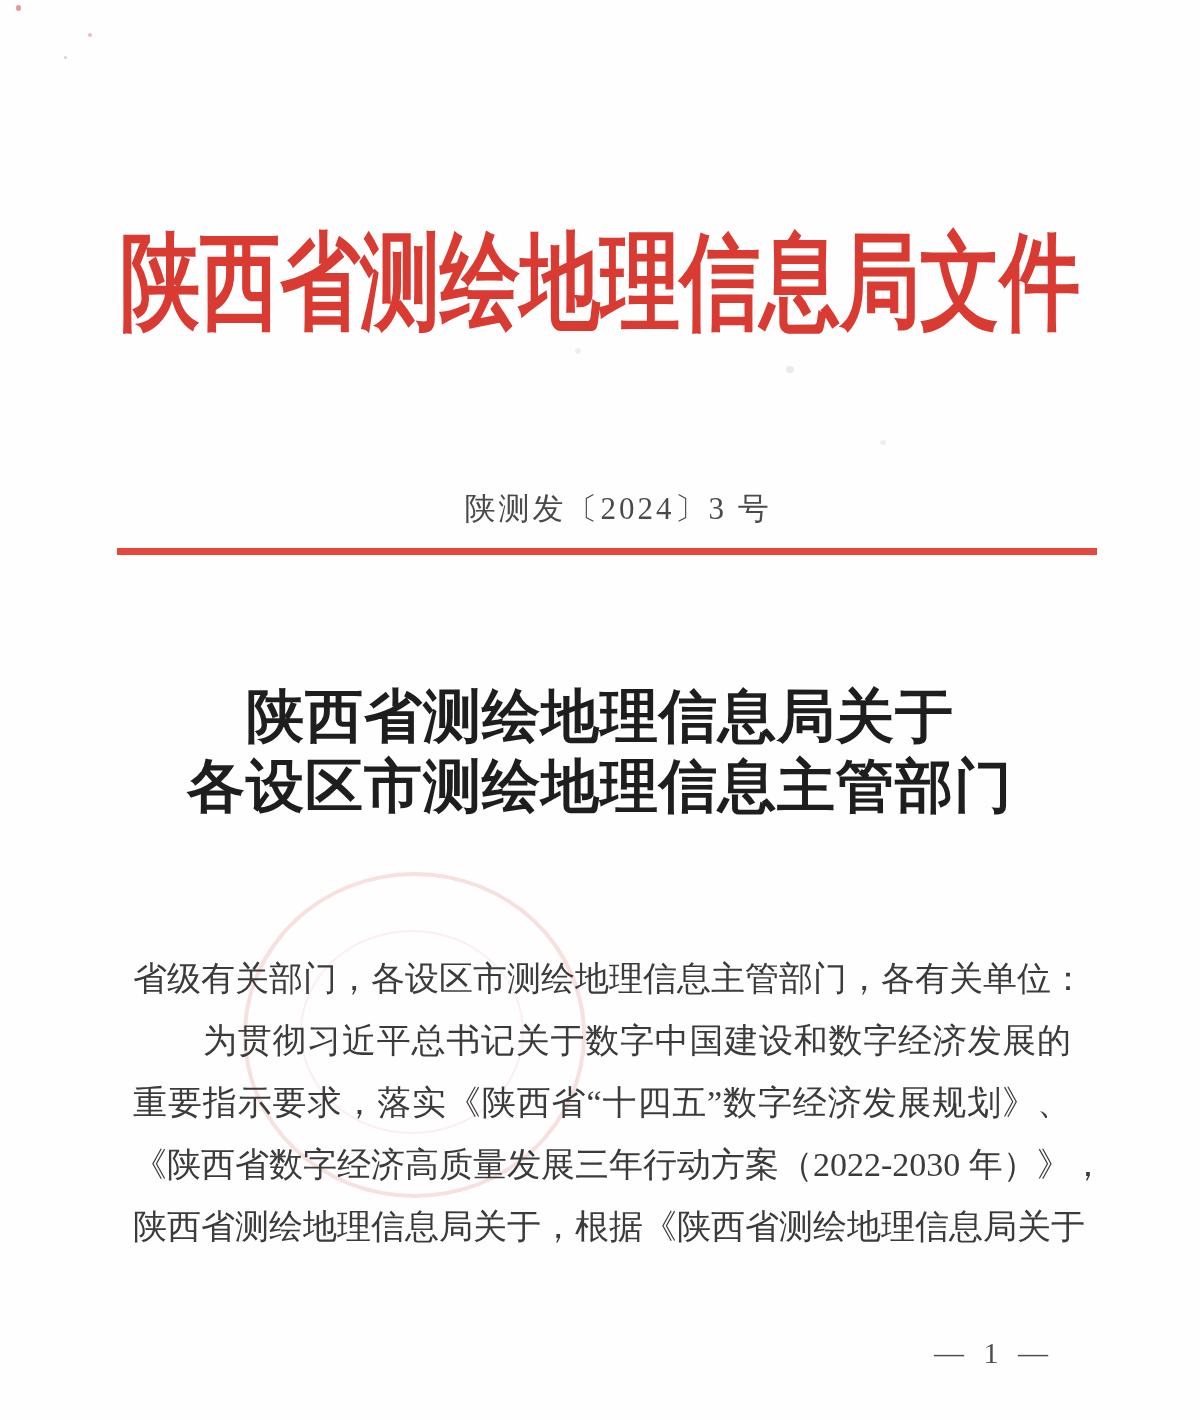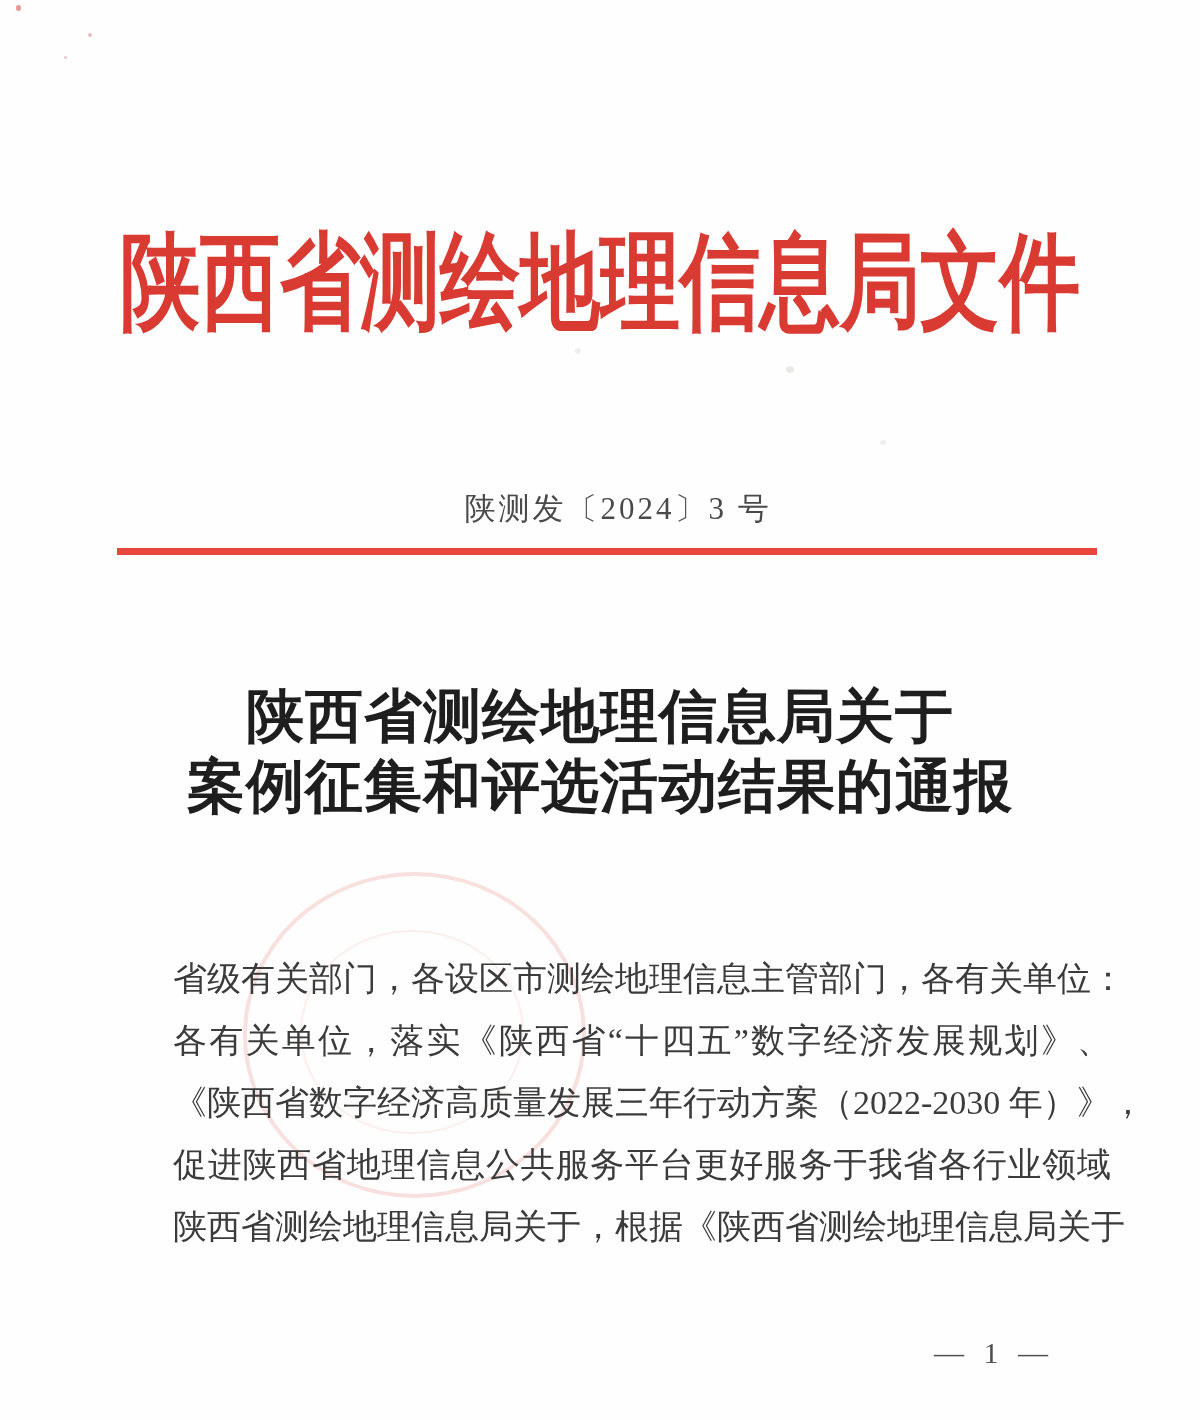--- a/index.html
+++ b/index.html
@@ -95,21 +95,20 @@
 
   
   .body-block {
     position: absolute;
     top: 948px;
     left: 133px;
     width: 938px;
     font-size: 34px;
     color: #3b3b3b;
     line-height: 62px;
-    margin-left: 40px;
   }
   .body-line {
     text-align: justify;
     text-align-last: justify;
     white-space: nowrap;
     height: 62px;
   }
   .body-line.indent {
     text-indent: 70px;
   }
@@ -154,26 +153,26 @@
 
   <div class="doc-number">陕测发〔2024〕3 号</div>
 
   <div class="red-rule"></div>
 
   <div class="stamp"></div>
   <div class="stamp-inner"></div>
 
   <div class="doc-title">
     <div>陕西省测绘地理信息局关于</div>
-    <div>案例征集和评选活动结果的通报</div>
+    <div>各设区市测绘地理信息主管部门</div>
   </div>
 
   <div class="body-block">
     <div class="body-line">省级有关部门，各设区市测绘地理信息主管部门，各有关单位：</div>
-    <div class="body-line">各有关单位，落实《陕西省“十四五”数字经济发展规划》、</div>
+    <div class="body-line indent">为贯彻习近平总书记关于数字中国建设和数字经济发展的</div>
+    <div class="body-line">重要指示要求，落实《陕西省“十四五”数字经济发展规划》、</div>
     <div class="body-line">《陕西省数字经济高质量发展三年行动方案（2022-2030 年）》，</div>
-    <div class="body-line">促进陕西省地理信息公共服务平台更好服务于我省各行业领域</div>
     <div class="body-line">陕西省测绘地理信息局关于，根据《陕西省测绘地理信息局关于</div>
   </div>
 
   <div class="page-number">— 1 —</div>
 
 </div>
 
 </body></html>

